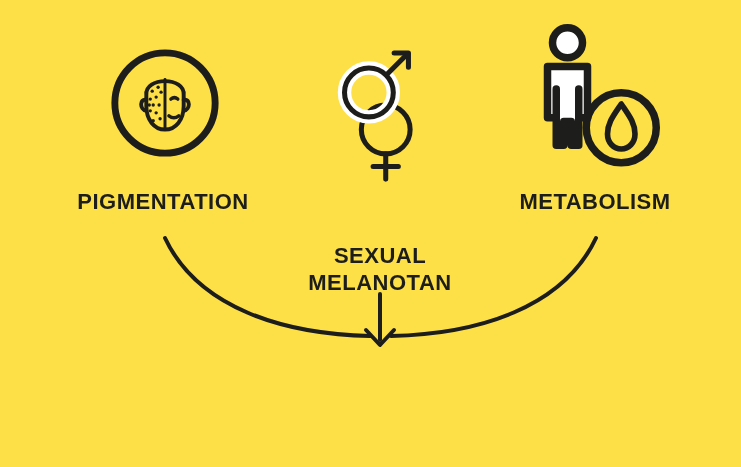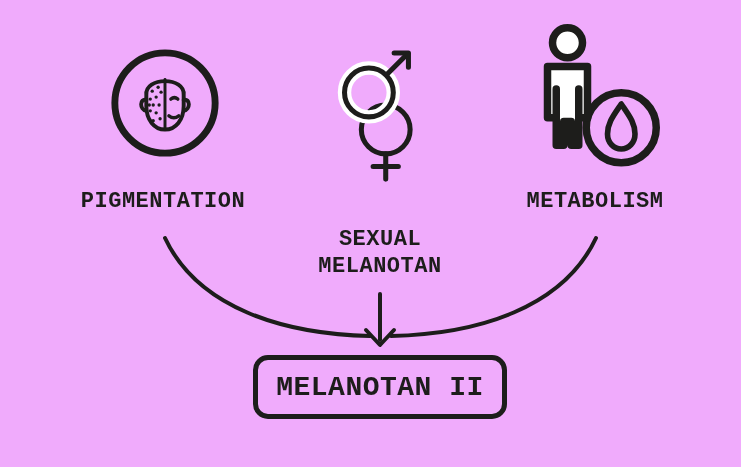--- a/index.html
+++ b/index.html
@@ -1,20 +1,20 @@
 <!DOCTYPE html>
 <html><head>
 <meta charset="utf-8">
 <style>
   html,body{margin:0;padding:0;background:#ffffff;}
   .canvas{
     position:relative;
     width:741px;height:467px;
-    background:#f0abfc;
-    font-family:Liberation Mono, monospace;
+    background:#fde047;
+    font-family:Liberation Sans, sans-serif;
     color:#1d1d1b;
     overflow:hidden;
   }
   .icon{position:absolute;}
   .node-label{
     position:absolute;
     font-weight:700;
     font-size:22px;
     letter-spacing:.5px;
     text-align:center;
@@ -86,31 +86,28 @@
     <svg viewBox="0 0 140 130" width="175" height="163" fill="none" stroke-linecap="round" stroke-linejoin="round">
       <circle cx="93" cy="86" r="28" stroke="#1d1d1b" stroke-width="6"></circle>
       <path d="M93,67 C87,76 82,82 82,91 C82,98 87,103 93,103 C99,103 104,98 104,91 C104,82 99,76 93,67 Z" stroke="#1d1d1b" stroke-width="4.5"></path>
       <path d="M34,37 L66,37 L66,78 L59,78 L59,55 L59,100 L53,100 L53,81 L47,81 L47,100 L41,100 L41,55 L41,78 L34,78 Z" fill="#ffffff" stroke="#1d1d1b" stroke-width="6"></path>
       <circle cx="50" cy="18" r="12" fill="#ffffff" stroke="#1d1d1b" stroke-width="6"></circle>
     </svg>
   </div>
 
   <div class="node-label" style="left:53px;top:188px;width:220px;">PIGMENTATION</div>
 
-  <div class="node-label" style="left:270px;top:226px;width:220px;">
+  <div class="node-label" style="left:270px;top:242px;width:220px;">
     <div>SEXUAL</div>
     <div>MELANOTAN</div>
   </div>
 
   <div class="node-label" style="left:485px;top:188px;width:220px;">METABOLISM</div>
 
   <svg class="connector" width="741" height="467" viewBox="0 0 741 467" fill="none" stroke="#1d1d1b" stroke-width="4" stroke-linecap="round" stroke-linejoin="round">
     <path d="M165,238 C198,308 283,334 370,336"></path>
     <path d="M596,238 C563,308 478,334 391,336"></path>
     <path d="M380,294 L380,340"></path>
     <path d="M366,330 L380,345 L394,330"></path>
   </svg>
 
-  <div class="target-box">
-    <span class="target-label">MELANOTAN II</span>
-  </div>
 
 </div>
 
 </body></html>

